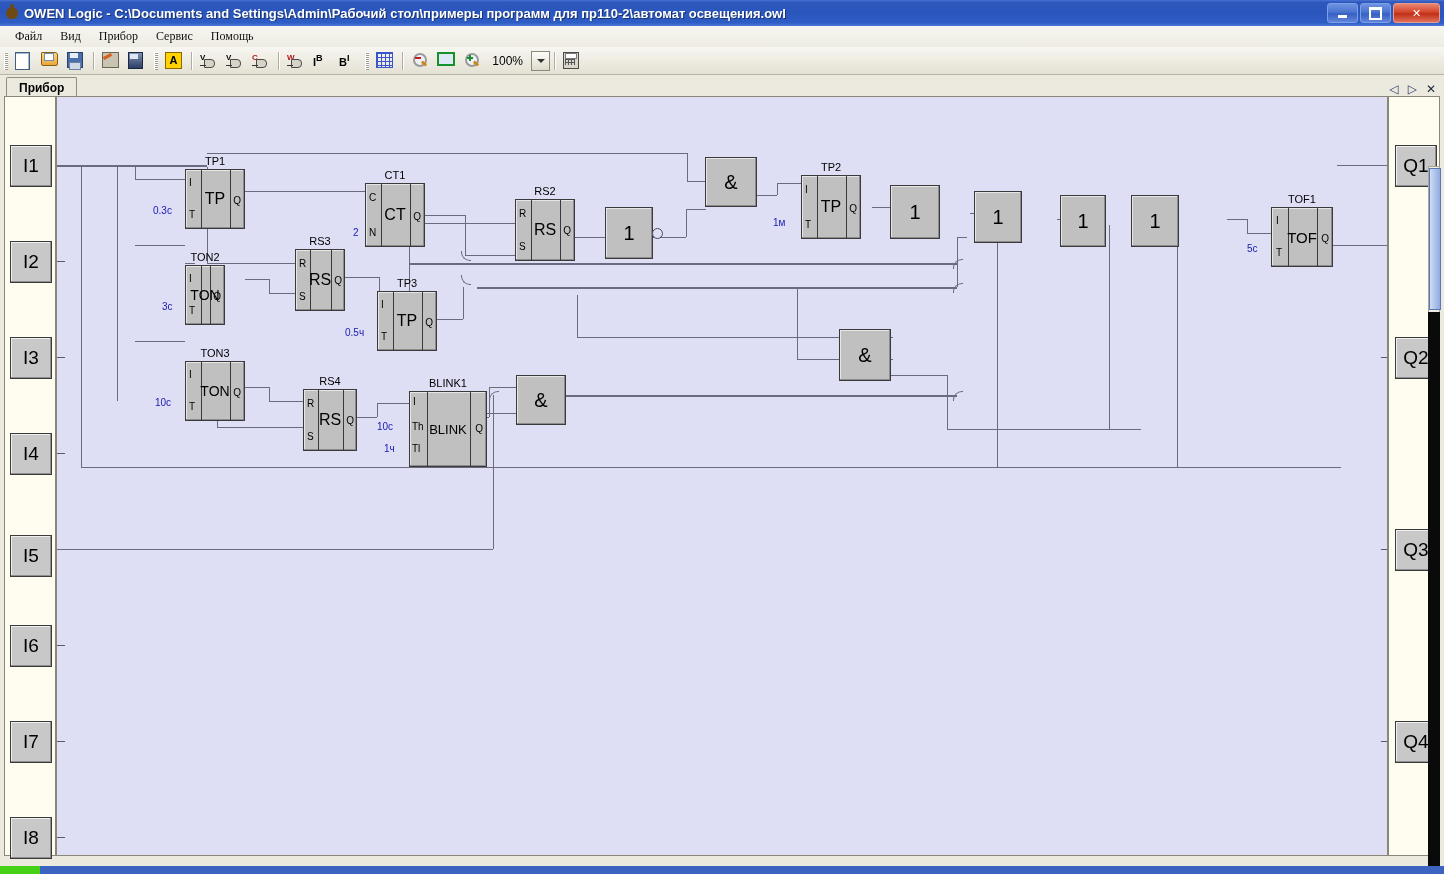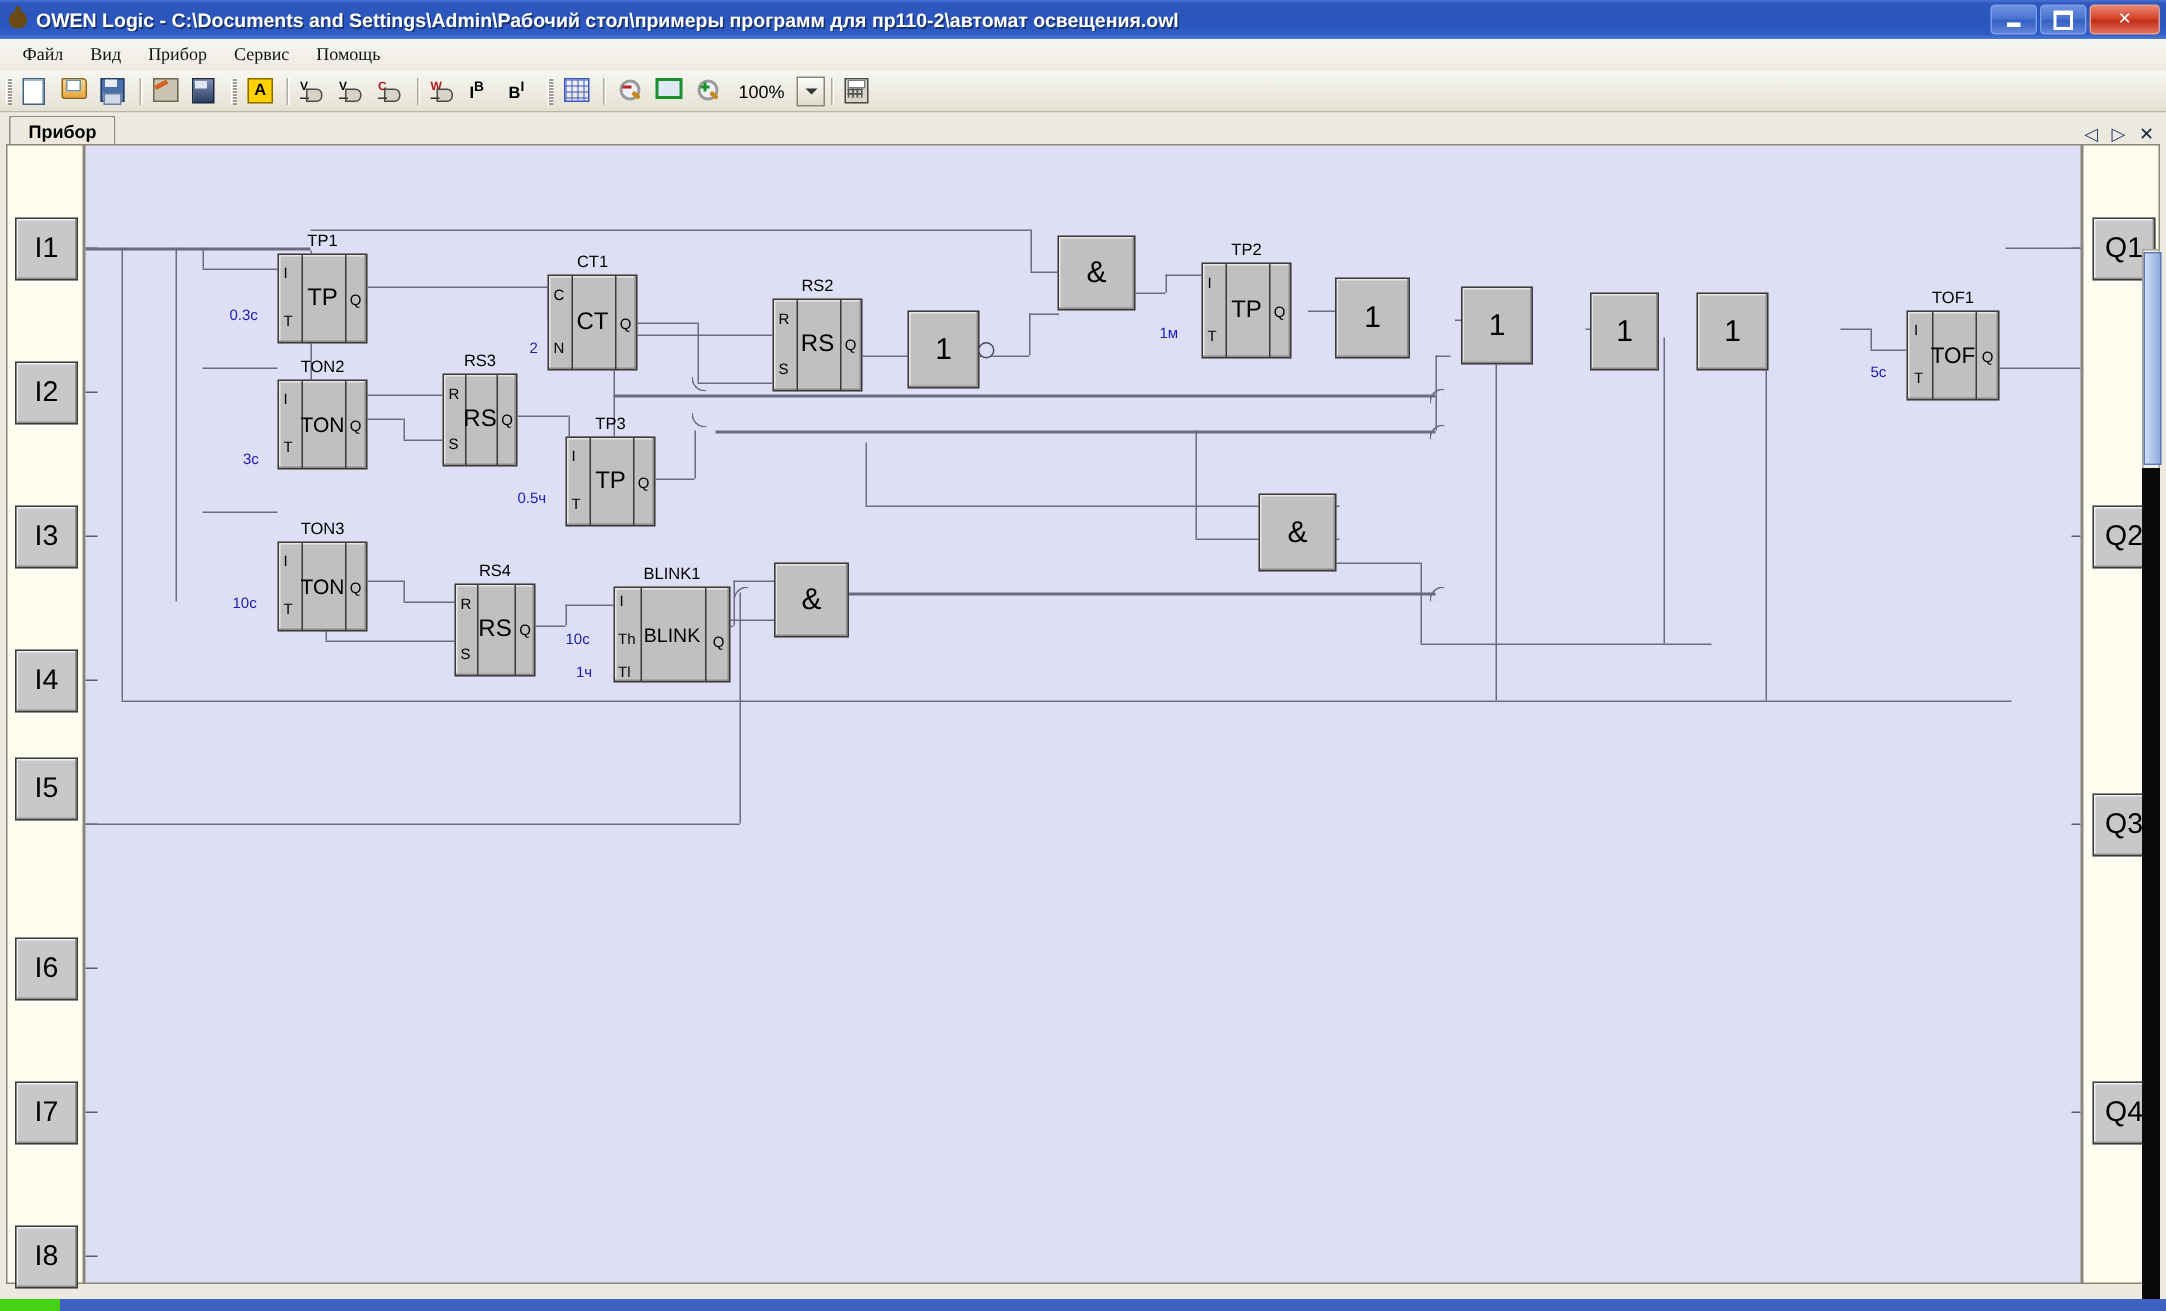--- a/index.html
+++ b/index.html
@@ -316,21 +316,21 @@
       </div>
     </div>
 
     <div class="workspace">
 
       <div class="iorail left">
         <div class="term" style="left:5px;top:48px">I1</div>
         <div class="term" style="left:5px;top:144px">I2</div>
         <div class="term" style="left:5px;top:240px">I3</div>
         <div class="term" style="left:5px;top:336px">I4</div>
-        <div class="term" style="left:5px;top:408px">I5</div>
+        <div class="term" style="left:5px;top:438px">I5</div>
         <div class="term" style="left:5px;top:528px">I6</div>
         <div class="term" style="left:5px;top:624px">I7</div>
         <div class="term" style="left:5px;top:720px">I8</div>
       </div>
 
       <div class="iorail right">
         <div class="term" style="left:6px;top:48px">Q1</div>
         <div class="term" style="left:6px;top:240px">Q2</div>
         <div class="term" style="left:6px;top:432px">Q3</div>
         <div class="term" style="left:6px;top:624px">Q4</div>
@@ -479,21 +479,21 @@
           <div class="name">TP1</div>
           <div class="vline" style="left:15px"></div>
             <div class="vline" style="right:13px"></div>
           <div class="pin" style="left:3px;top:8px">I</div>
           <div class="pin" style="left:3px;top:40px">T</div>
           <div class="pin" style="right:3px;top:26px">Q</div>
           <div class="body">TP</div>
         </div>
         <div class="param" style="left:96px;top:108px">0.3c</div>
 
-        <div class="blk" style="left:128px;top:156px;width:60px;height:60px">
+        <div class="blk" style="left:128px;top:168px;width:40px;height:60px">
           <div class="name">TON2</div>
           <div class="vline" style="left:15px"></div>
             <div class="vline" style="right:13px"></div>
           <div class="pin" style="left:3px;top:8px">I</div>
           <div class="pin" style="left:3px;top:40px">T</div>
           <div class="pin" style="right:3px;top:26px">Q</div>
           <div class="body" style="font-size:14px">TON</div>
         </div>
         <div class="param" style="left:105px;top:204px">3c</div>
 
@@ -575,21 +575,21 @@
           <div class="name">TOF1</div>
           <div class="vline" style="left:16px"></div>
             <div class="vline" style="right:14px"></div>
           <div class="pin" style="left:4px;top:8px">I</div>
           <div class="pin" style="left:4px;top:40px">T</div>
           <div class="pin" style="right:3px;top:26px">Q</div>
           <div class="body" style="font-size:15px">TOF</div>
         </div>
         <div class="param" style="left:1190px;top:146px">5c</div>
 
-        <div class="blk" style="left:352px;top:294px;width:78px;height:64px">
+        <div class="blk" style="left:352px;top:294px;width:78px;height:76px">
           <div class="name">BLINK1</div>
           <div class="vline" style="left:17px"></div>
             <div class="vline" style="right:15px"></div>
           <div class="pin" style="left:3px;top:5px">I</div>
           <div class="pin" style="left:2px;top:30px">Th</div>
           <div class="pin" style="left:2px;top:52px">Tl</div>
           <div class="pin" style="right:3px;top:32px">Q</div>
           <div class="body" style="font-size:13px">BLINK</div>
         </div>
         <div class="param" style="left:320px;top:324px">10c</div>

